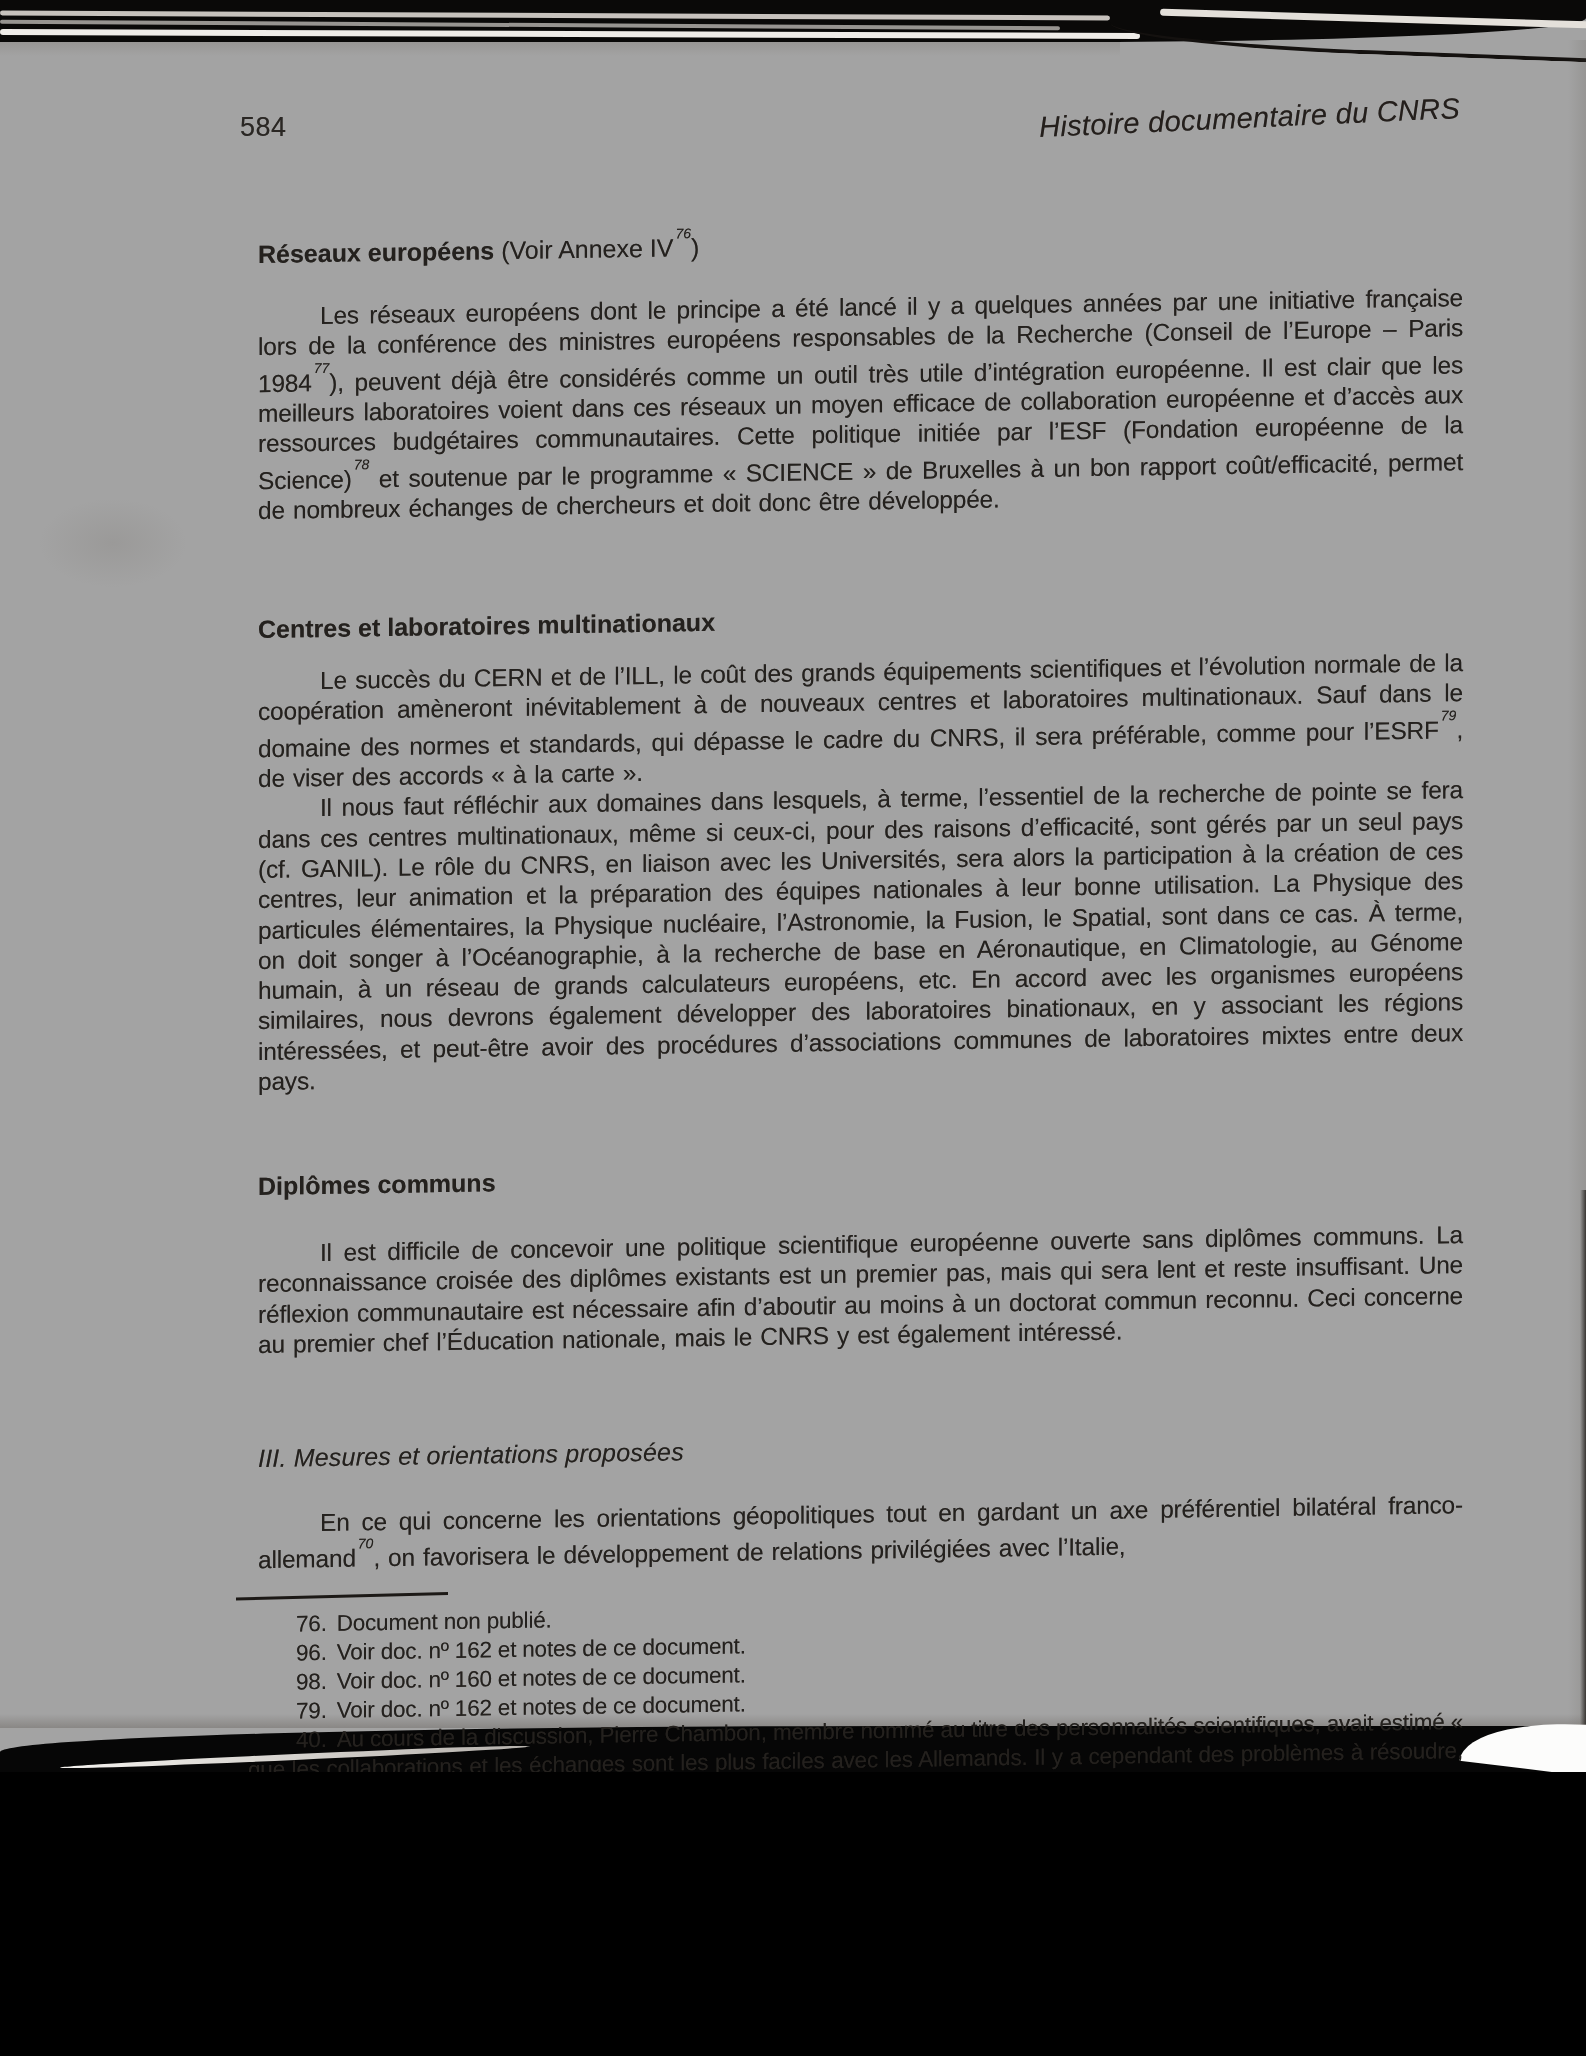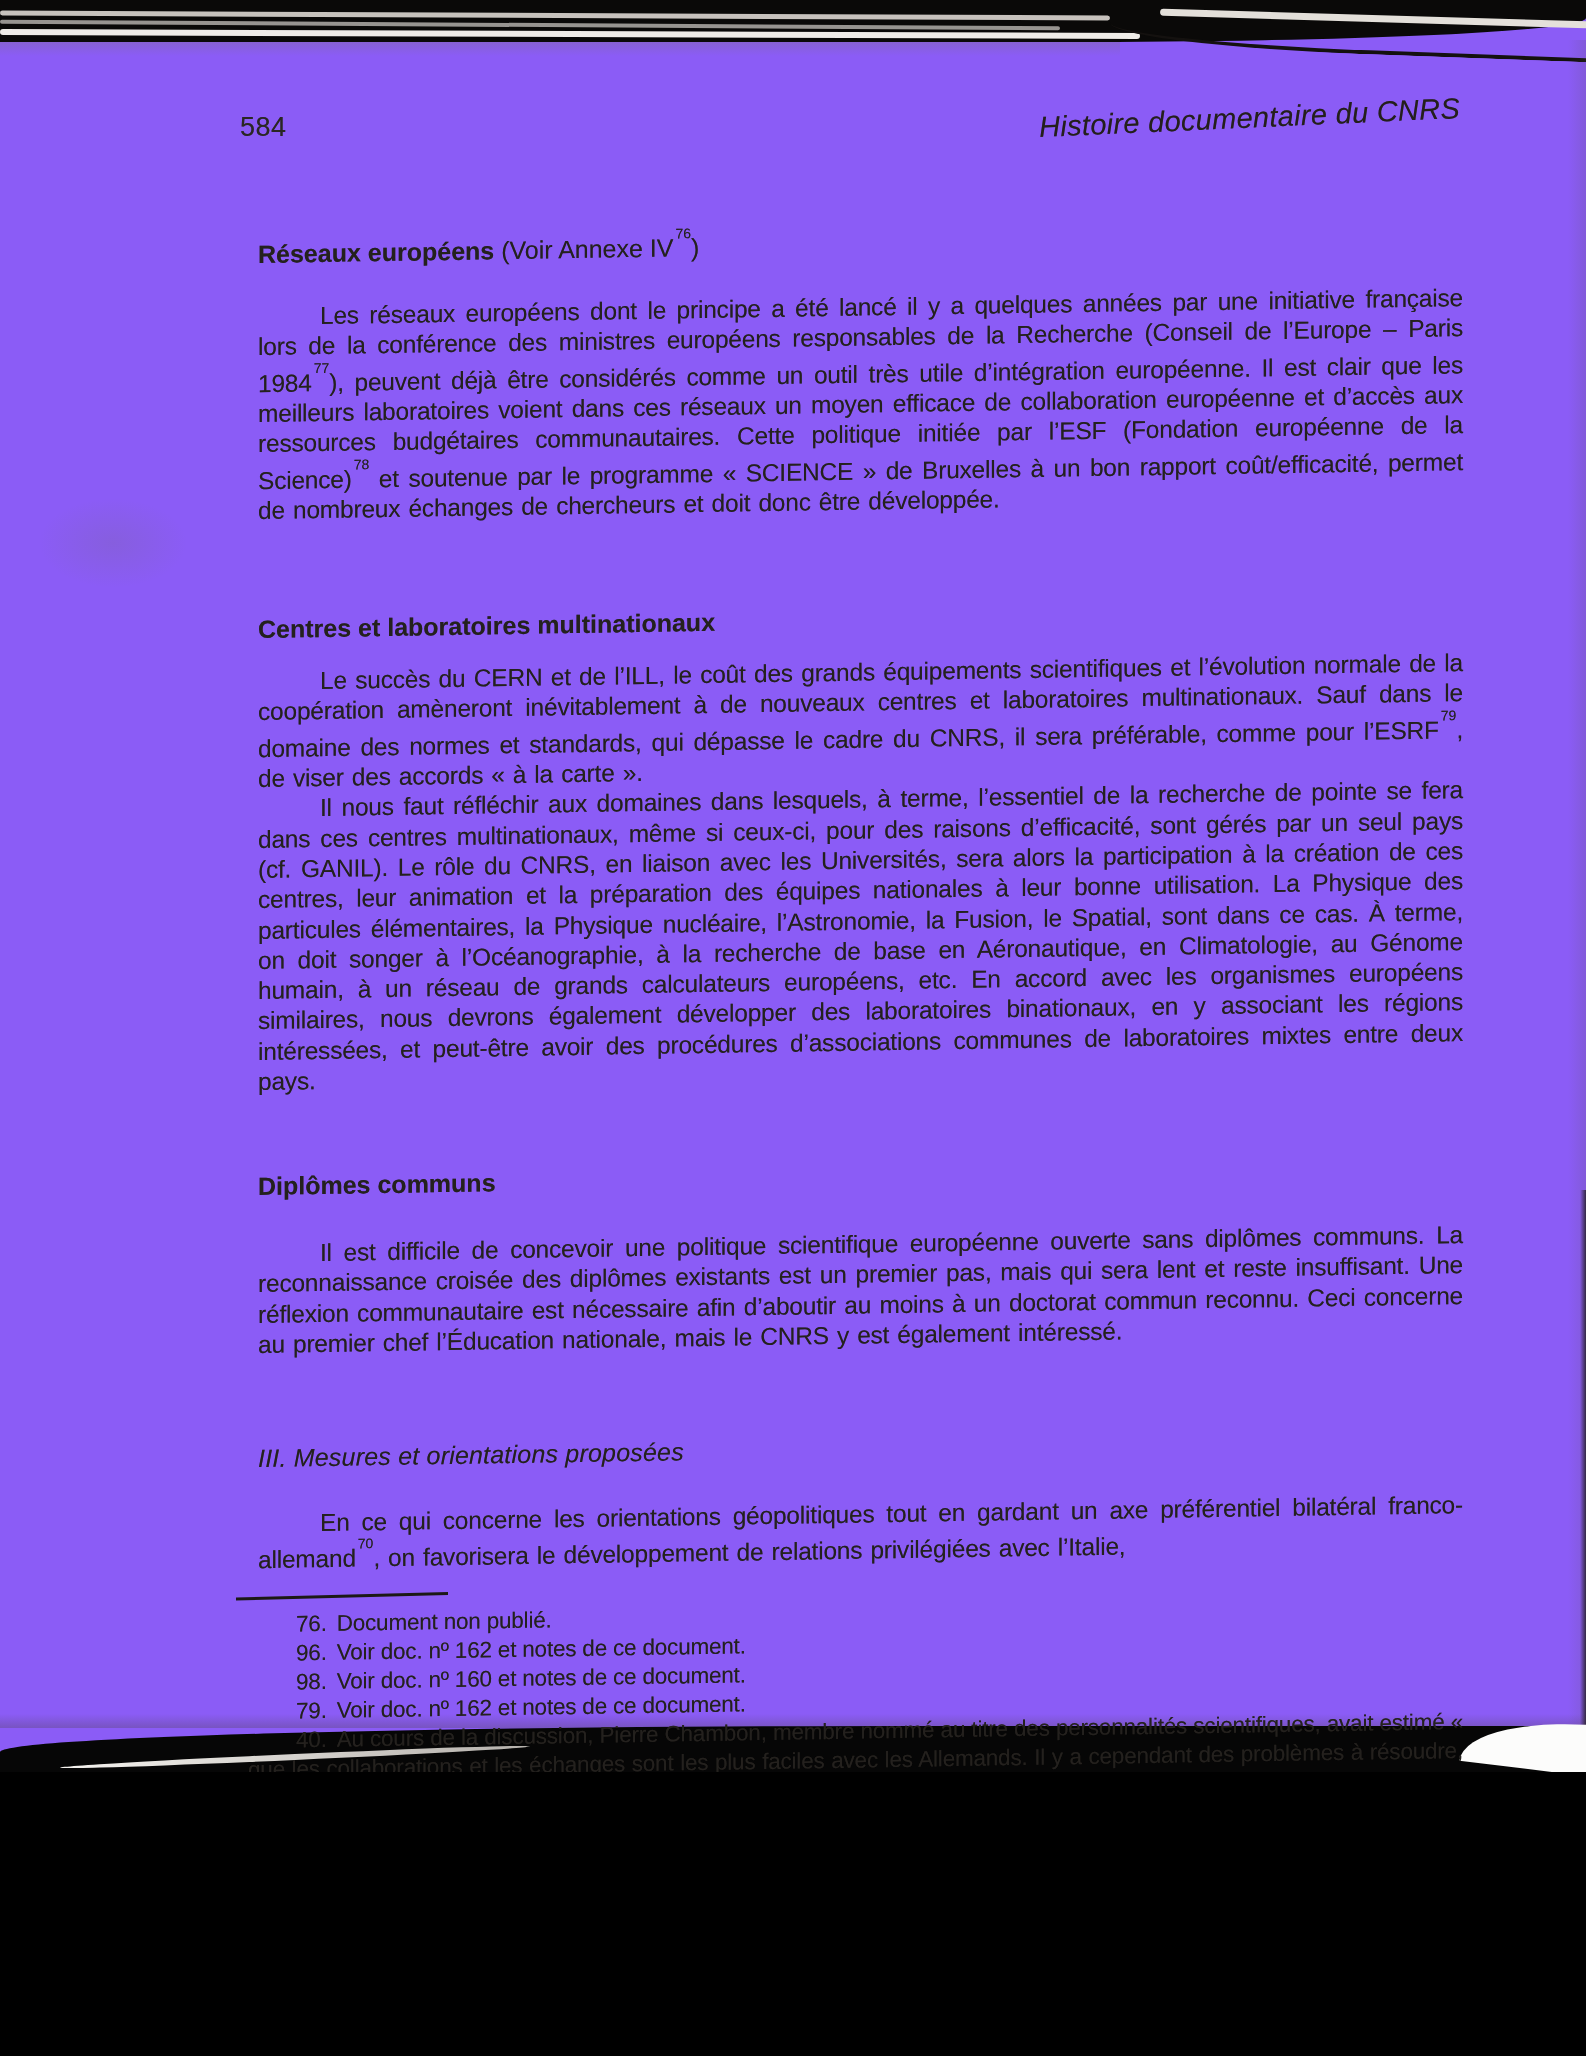--- a/index.html
+++ b/index.html
@@ -1,16 +1,16 @@
 <!DOCTYPE html>
 <html lang="fr"><head>
 <meta charset="utf-8">
 <style>
   html,body{margin:0;padding:0;background:#000;}
-  .page{position:relative;width:1586px;height:1772px;background:#8b5cf6;overflow:hidden;
+  .page{position:relative;width:1586px;height:1772px;background:#a3a3a3;overflow:hidden;
         font-family:"Liberation Sans",sans-serif;color:#24211e;
         text-shadow:0 0 .4px rgba(40,35,30,.5);}
 
   
   .scan-top{position:absolute;top:0;left:0;width:100%;height:42px;background:#0a0908;
             border-bottom-right-radius:520px 24px;}
   .stripe{position:absolute;border-radius:4px;}
   .s1{top:13px;left:0;width:1110px;height:5px;background:#dbd7d2;transform:rotate(.25deg);opacity:.9;}
   .s2{top:23px;left:0;width:1060px;height:4px;background:#c7c3bd;transform:rotate(.35deg);opacity:.75;}
   .s3{top:31px;left:0;width:1140px;height:6px;background:#efece8;transform:rotate(.2deg);}
@@ -42,21 +42,21 @@
 
   
   .text-col{position:absolute;left:258px;top:0;width:1205px;height:1920px;
             transform:skewY(-0.9deg);transform-origin:0 0;}
   .block{position:absolute;left:0;width:100%;margin:0;}
   .body-p{font-size:24.5px;line-height:30.3px;text-align:justify;text-indent:62px;
           letter-spacing:-.2px;word-spacing:1.5px;margin:0;}
   .sec-head{font-size:25px;font-weight:bold;margin:0;letter-spacing:0;}
   .sec-head .norm{font-weight:normal;}
   .italic-head{font-size:25px;font-style:italic;font-weight:normal;margin:0;letter-spacing:.2px;}
-  sup.ref{font-size:14px;position:relative;top:-9px;margin-left:2px;letter-spacing:0;}
+  sup.ref{font-size:14px;position:relative;top:-9px;margin-left:2px;letter-spacing:0;font-style:italic;}
   .fn-rule{position:absolute;left:-22px;top:1596px;width:212px;height:3px;background:#1c1916;
            transform:rotate(-.6deg);}
   .footnotes{position:absolute;top:1610px;left:-10px;width:1215px;}
   .fn{font-size:22.5px;line-height:29px;margin:0;text-align:justify;text-indent:48px;letter-spacing:-.2px;}
   .fn-num{margin-right:10px;}
 </style>
 </head>
 <body>
 
 <div class="page">

